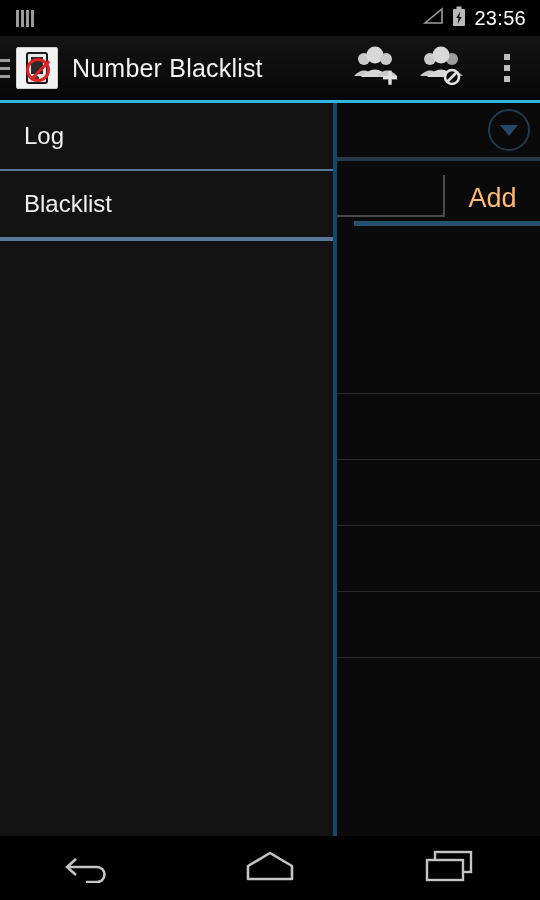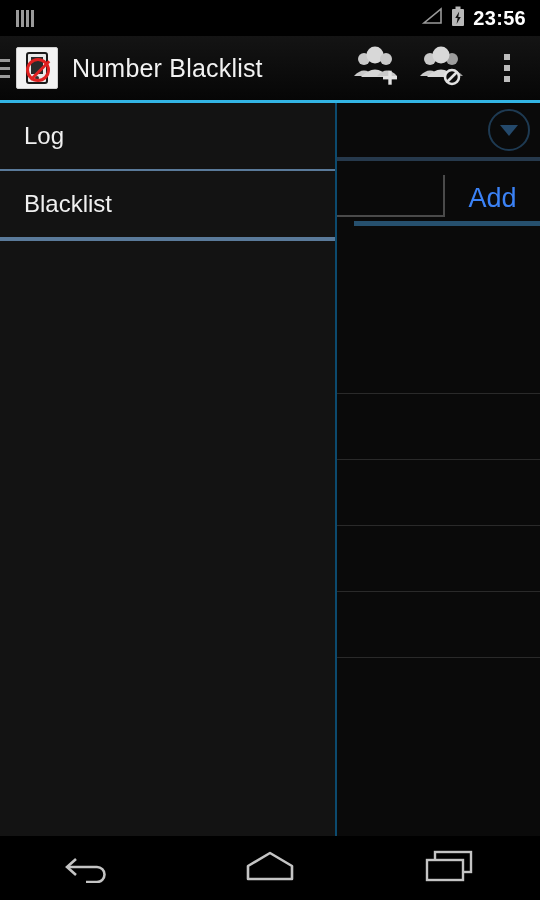--- a/index.html
+++ b/index.html
@@ -14,21 +14,21 @@
   
   .statusbar {
     position:absolute; left:0; top:0; width:540px; height:36px;
     background:#000; display:flex; align-items:center;
   }
   .sb-left  { display:flex; align-items:center; padding-left:16px; }
   .sb-right { position:absolute; right:14px; top:0; height:36px;
               display:flex; align-items:center; gap:8px; }
   .sim-icon { display:flex; gap:2px; align-items:flex-end; }
   .sim-icon i { display:block; width:3px; height:17px; background:#9a9a9a; }
-  .sb-time { color:#fff; font-size:20px; letter-spacing:.3px; line-height:1;font-weight:bold; }
+  .sb-time { color:#fff; font-size:20px; letter-spacing:.3px; line-height:1; }
 
   
   .actionbar {
     position:absolute; left:0; top:36px; width:540px; height:64px;
     background:#0b0b0b;
     background-image:linear-gradient(#141414,#060606);
     display:flex; align-items:center;
   }
   .drawer-indicator { width:14px; margin-left:-2px; display:flex;
                       flex-direction:column; gap:5px; align-items:flex-start; }
@@ -75,31 +75,31 @@
   }
   .caret-down { width:0; height:0; border-left:9px solid transparent;
     border-right:9px solid transparent; border-top:11px solid #24496b; }
   .spinner-underline { position:absolute; left:0; top:54px; width:540px;
     height:4px; background:#26394c; }
   .entry-row { position:relative; height:70px; }
   .entry-field { position:absolute; left:0; top:18px; width:445px; height:42px;
                  border-bottom:2px solid #4a4a4a; border-right:2px solid #4a4a4a; }
   .add-btn { position:absolute; right:0; top:18px; width:95px; height:46px;
              display:flex; align-items:center; justify-content:center; }
-  .add-label { color:#3b82f6; font-size:27px; }
+  .add-label { color:#fdba74; font-size:27px; }
   .add-underline { position:absolute; right:0; top:64px; width:186px; height:5px;
                    background:#26506e; }
   .list { position:absolute; left:0; top:225px; width:540px; }
   .list-row { height:66px; border-bottom:1px solid #2a2a2a; position:relative; }
   .list-row .row-text { position:absolute; left:250px; top:18px;
                         color:#6e6e6e; font-size:25px; }
 
   
   .drawer { position:absolute; left:0; top:103px; width:337px; height:733px;
-            background:#131313; border-right:2px solid #0c4a6e; }
+            background:#131313; border-right:4px solid #0c4a6e; }
   .drawer-divider { height:2px; background:#5a7a9a; }
   .drawer-item { height:66px; display:flex; align-items:center;
                  padding-left:24px; }
   .drawer-item .d-label { color:#f0f0f0; font-size:24px; }
 
   
   .navbar { position:absolute; left:0; bottom:0; width:540px; height:64px;
             background:#000; display:flex; align-items:center; }
   .nav-btn { flex:1; display:flex; align-items:center; justify-content:center; }
 </style>

